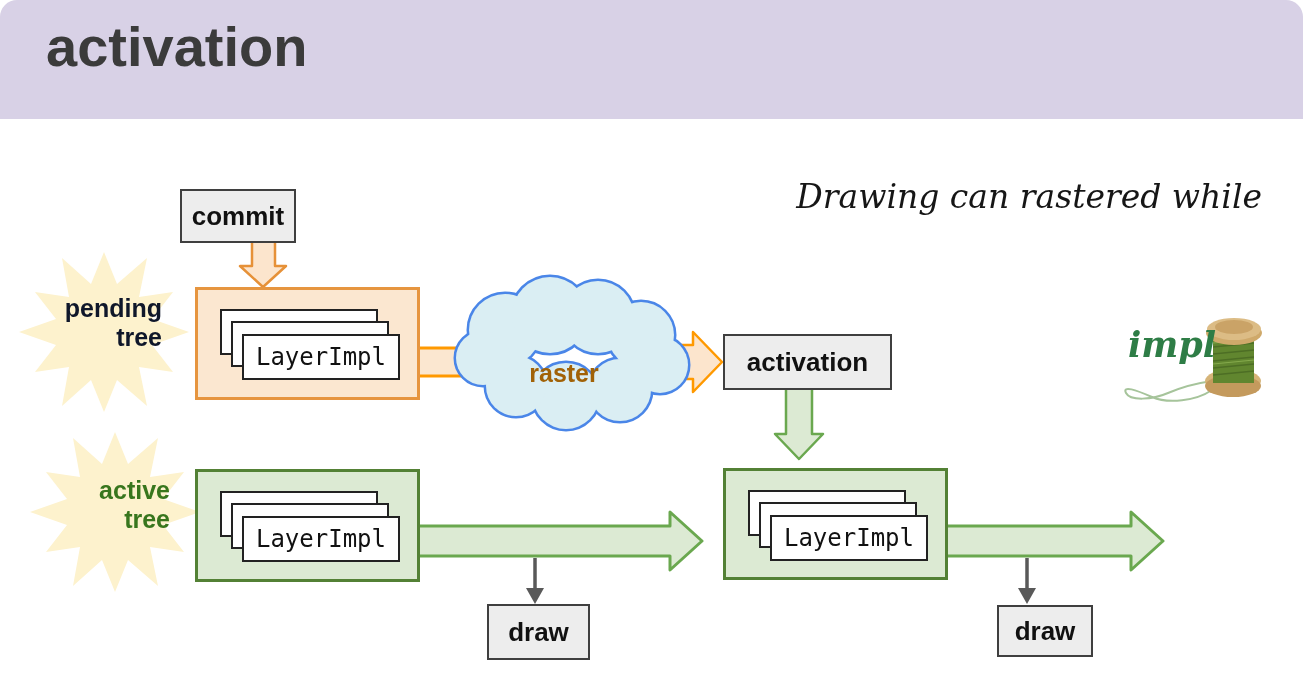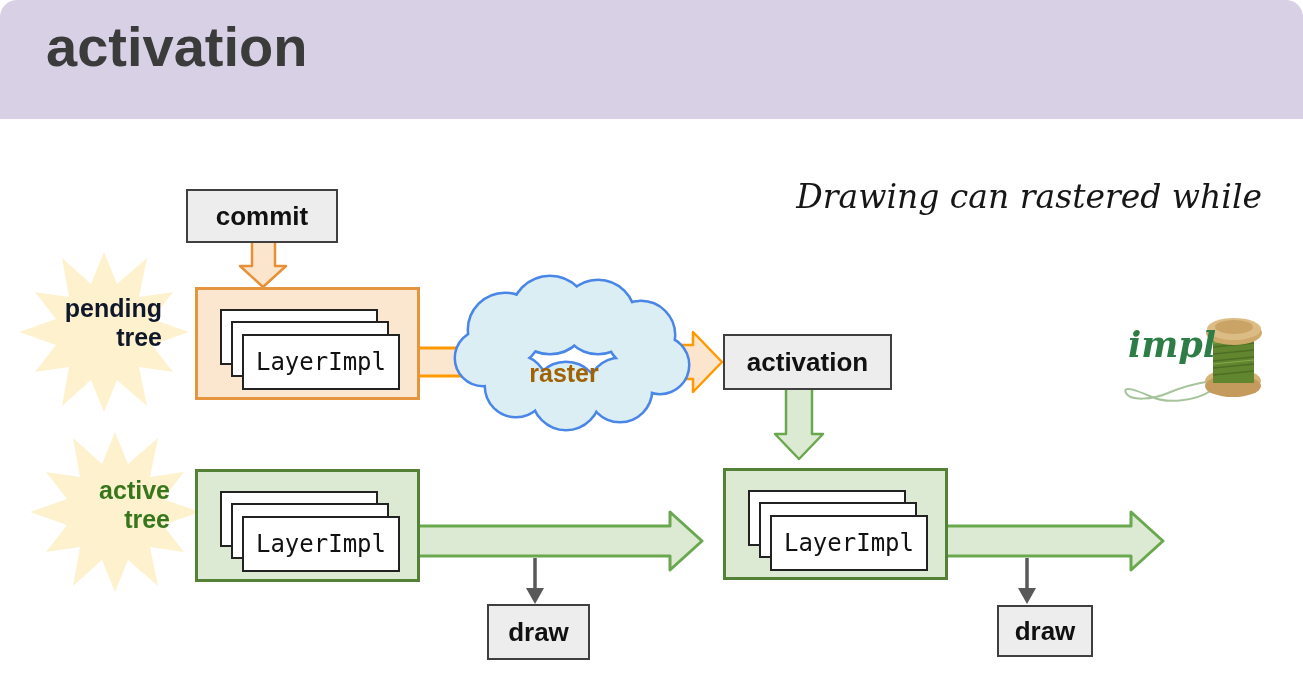--- a/index.html
+++ b/index.html
@@ -11,21 +11,21 @@
   svg.diagram-bg{position:absolute;left:0;top:0;}
 
   .gray-box{position:absolute;background:#ededed;border:2px solid #3f3f3f;box-sizing:border-box;
             display:flex;align-items:center;justify-content:center;
             font-weight:700;font-size:26px;color:#111;}
   .tree-box{position:absolute;box-sizing:border-box;}
   .orange-box{background:#fbe7d0;border:3px solid #e6953f;}
   .green-box{background:#dcead3;border:3px solid #538135;}
 
   .stack{position:absolute;left:22px;top:19px;width:180px;height:71px;}
-  .card{position:absolute;width:158px;height:56px;background:#ffffff;border:2px solid #222;
+  .card{position:absolute;width:158px;height:46px;background:#ffffff;border:2px solid #222;
         box-sizing:border-box;}
   .card.c1{left:0;top:0;}
   .card.c2{left:11px;top:12px;}
   .card.c3{left:22px;top:25px;display:flex;align-items:center;justify-content:center;}
   .card.c3 span{font-family:"DejaVu Sans Mono",monospace;font-size:24px;color:#111;}
 
   .burst-label{position:absolute;width:150px;text-align:right;font-weight:700;font-size:25px;
                line-height:29px;}
   .burst-label.pending{left:12px;top:294px;color:#0f172a;}
   .burst-label.active{left:20px;top:476px;color:#38761d;}
@@ -116,21 +116,21 @@
       <g stroke="#85a94c" stroke-width="1.2">
         <line x1="1213" y1="343" x2="1254" y2="339"></line>
           <line x1="1213" y1="364" x2="1254" y2="360"></line>
       </g>
       <ellipse cx="1234" cy="333" rx="28" ry="12" fill="#cfa96a"></ellipse>
       <ellipse cx="1234" cy="329" rx="27" ry="11" fill="#dcbc85"></ellipse>
       <ellipse cx="1234" cy="327" rx="19" ry="7" fill="#caa367"></ellipse>
     </g>
   </svg>
 
-  <div class="gray-box" style="left:186px;top:189px;width:152px;height:54px;">
+  <div class="gray-box" style="left:180px;top:189px;width:116px;height:54px;">
     <span>commit</span>
   </div>
 
   <div class="gray-box" style="left:723px;top:334px;width:169px;height:56px;">
     <span>activation</span>
   </div>
 
   <div class="gray-box" style="left:487px;top:604px;width:103px;height:56px;">
     <span>draw</span>
   </div>

